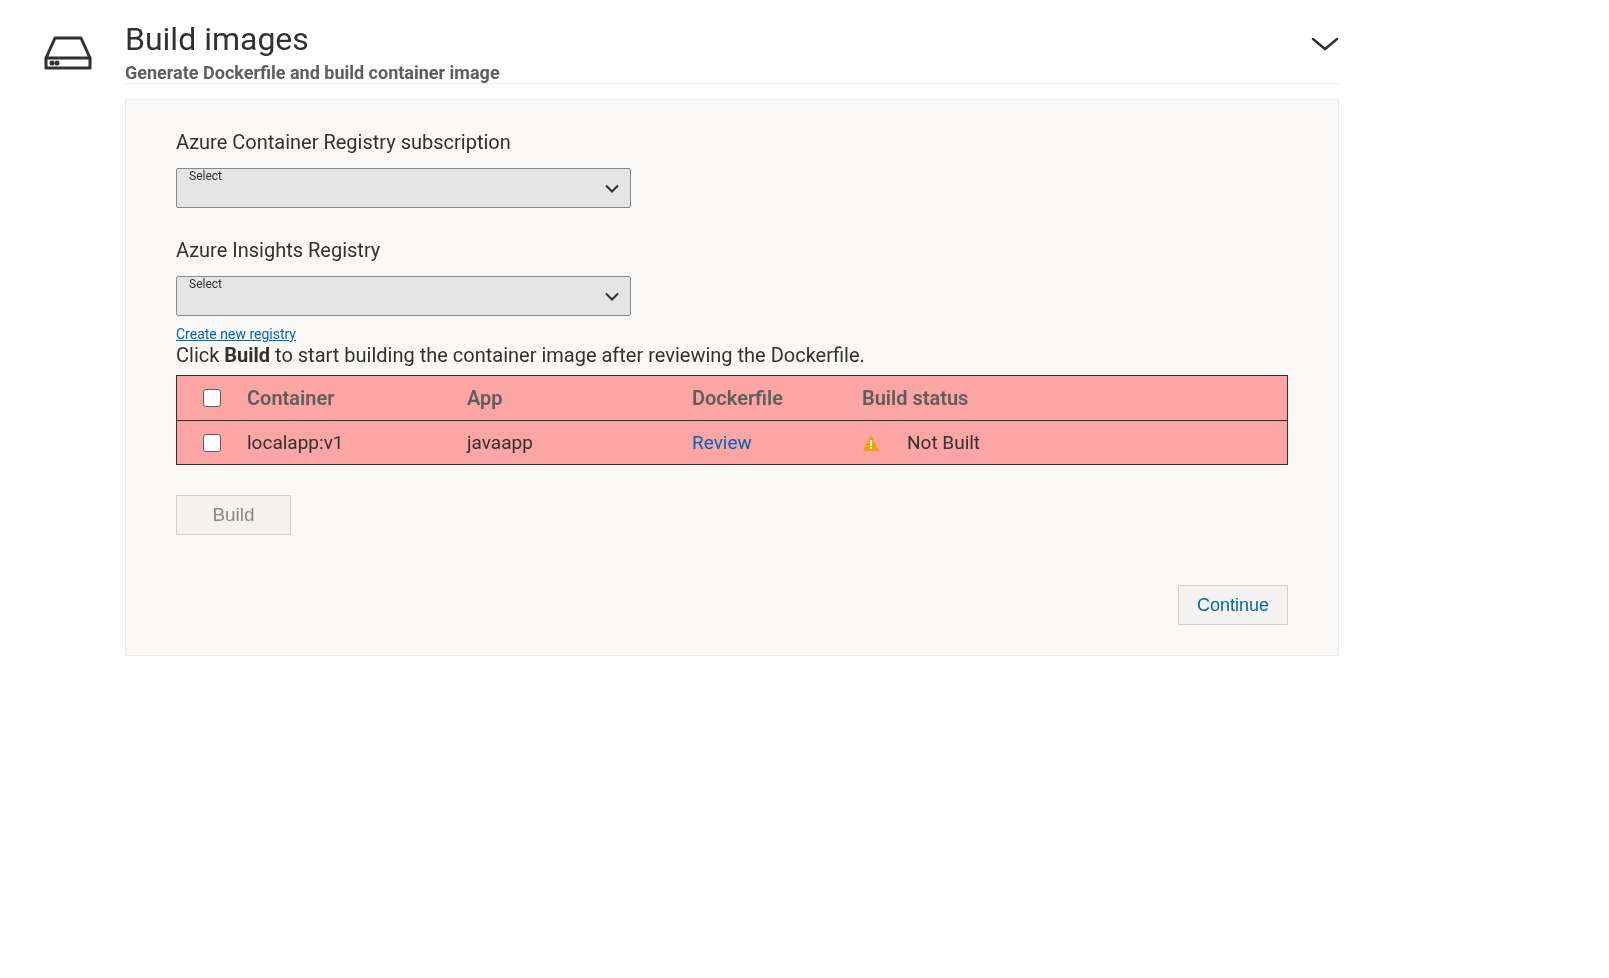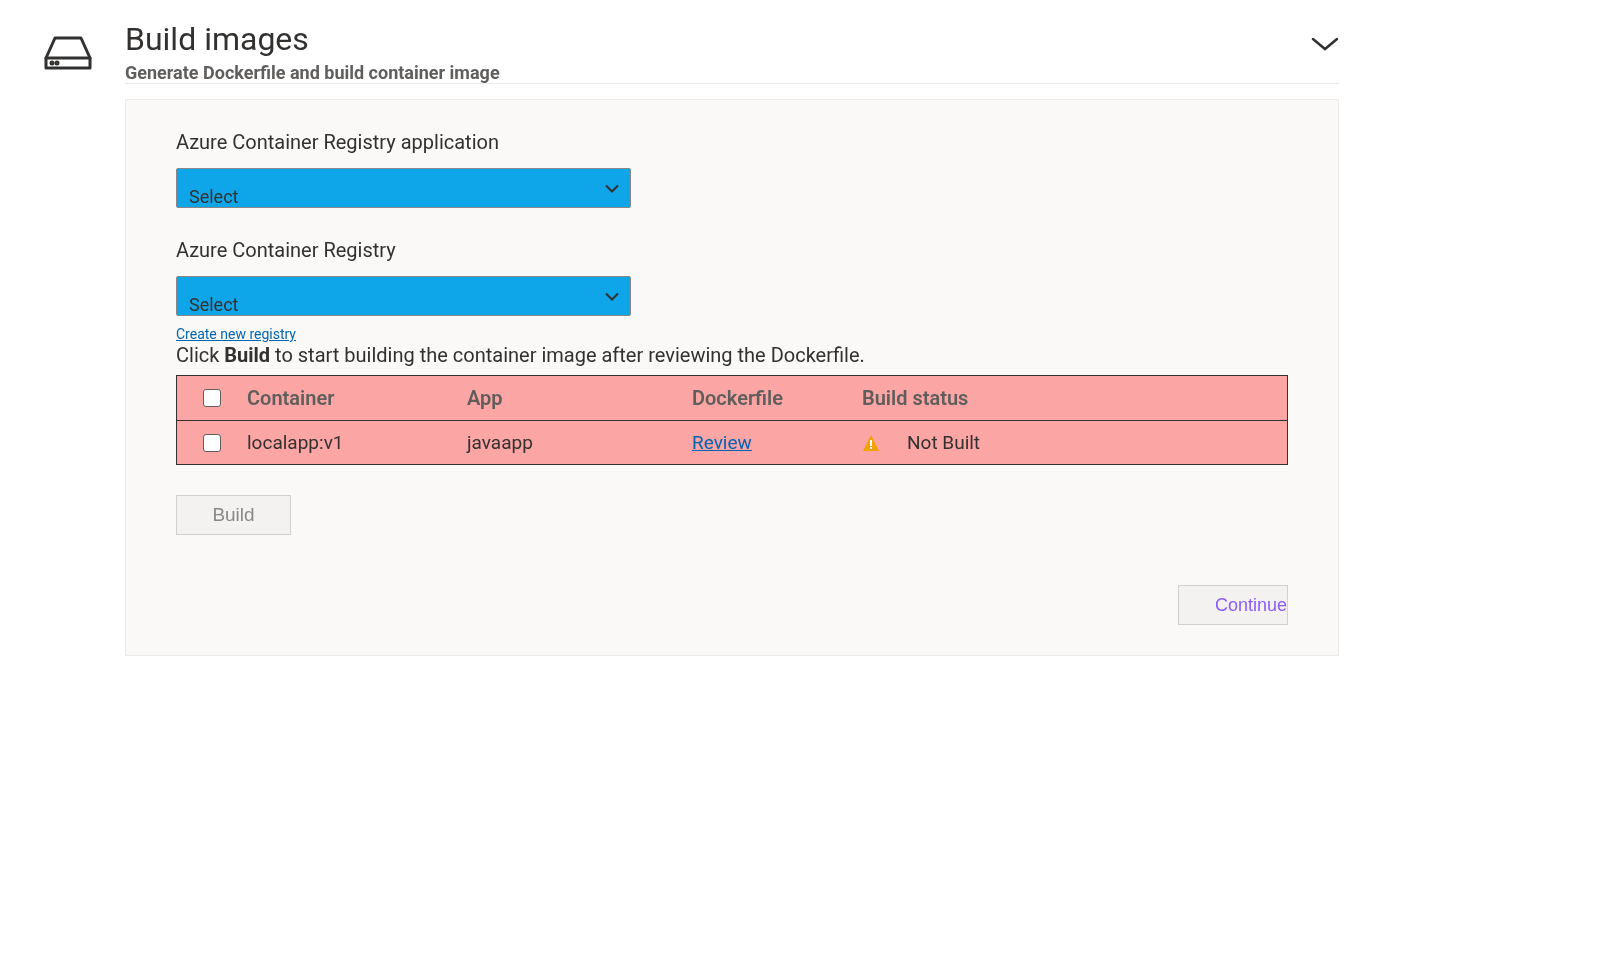--- a/index.html
+++ b/index.html
@@ -62,28 +62,28 @@
     margin-bottom: 14px;
     display: block;
   }
   .select-wrap {
     position: relative;
     width: 455px;
   }
   .select {
     width: 100%;
     height: 40px;
-    background: #0ea5e9;
+    background: #e5e5e5;
     border: 1px solid #8a8886;
     border-radius: 2px;
     padding: 0 40px 0 12px;
-    font-size: 18px;
-    color: #323130;
-    display: flex;
-    align-items: flex-end;
+    font-size: 12px;
+    color: #323130;
+    display: flex;
+    align-items: flex-start;
     cursor: pointer;
   }
   .select-wrap .chev {
     position: absolute;
     right: 12px;
     top: 50%;
     transform: translateY(-50%);
     pointer-events: none;
   }
   .select-wrap .chev svg { width: 14px; height: 10px; }
@@ -157,21 +157,20 @@
   .chk {
     width: 18px;
     height: 18px;
     border: 1.5px solid #605e5c;
     border-radius: 3px;
     background: #ffffff;
     cursor: pointer;
   }
   .review-link {
     color: #0065b3;
-    text-decoration: underline;
     cursor: pointer;
   }
   .status-cell {
     display: flex;
     align-items: center;
     gap: 27px;
   }
   .warn-icon {
     width: 18px; height: 18px;
     display:inline-block;
@@ -192,23 +191,22 @@
     display: flex;
     justify-content: flex-end;
     margin-top: 50px;
   }
   .continue-btn {
     width: 110px;
     height: 40px;
     background: #f3f2f1;
     border: 1px solid #d2d0ce;
     font-size: 18px;
-    color: #8b5cf6;
-    cursor: pointer;
-    text-align: right;
+    color: #0369a1;
+    cursor: pointer;
   }
 </style>
 </head>
 <body>
 
 <div class="page">
   <div class="left-gutter">
     <span>
       <svg viewBox="0 0 50 36" fill="none" stroke="#323130" stroke-width="3" stroke-linejoin="round" stroke-linecap="round">
         <path d="M3 23 L12 3 L38 3 L47 23 L47 33 L3 33 Z"></path>
@@ -230,35 +228,35 @@
           <svg viewBox="0 0 28 18" fill="none" stroke="#323130" stroke-width="2.5" stroke-linecap="round">
             <polyline points="2,4 14,14 26,4"></polyline>
           </svg>
         </span>
       </div>
     </div>
 
     <div class="panel">
 
       <div class="form-group">
-        <label class="form-label">Azure Container Registry application</label>
+        <label class="form-label">Azure Container Registry subscription</label>
         <div class="select-wrap">
           <div class="select">
             <span>Select</span>
           </div>
           <span class="chev">
             <svg viewBox="0 0 14 10" fill="none" stroke="#323130" stroke-width="2">
                 <polyline points="1,2 7,8 13,2"></polyline>
               </svg>
           </span>
         </div>
       </div>
 
       <div class="form-group" style="margin-bottom:0;">
-        <label class="form-label">Azure Container Registry</label>
+        <label class="form-label">Azure Insights Registry</label>
         <div class="select-wrap">
           <div class="select">
             <span>Select</span>
           </div>
           <span class="chev">
             <svg viewBox="0 0 14 10" fill="none" stroke="#323130" stroke-width="2">
                 <polyline points="1,2 7,8 13,2"></polyline>
               </svg>
           </span>
         </div>

